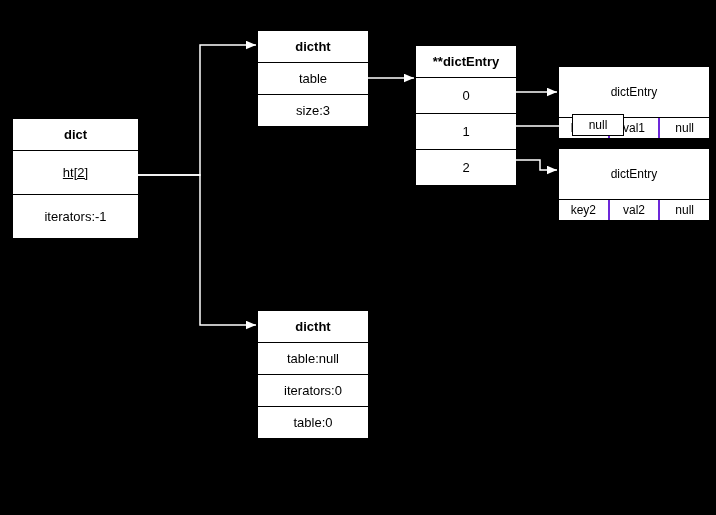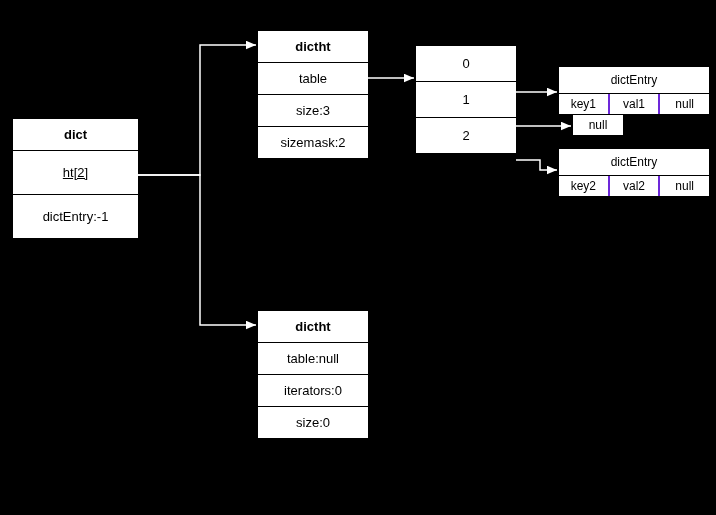--- a/index.html
+++ b/index.html
@@ -31,54 +31,54 @@
     flex: 1;
     border-right: 2px solid #6d28d9;
     text-align: center;
     padding: 3px 2px;
     font-size: 12px;
   }
   .row3 > div:last-child { border-right: none; }
   .small-hdr {
     text-align: center;
     font-size: 12px;
-    padding: 6px;
+    padding: 18px;
     border-bottom: 1px solid #000;
   }
   svg.arrows {
     position: absolute;
     top: 0; left: 0;
     width: 716px; height: 515px;
     pointer-events: none;
   }
 </style>
 </head>
 <body>
 
 <div class="box" style="left:12px; top:118px; width:125px;">
   <div class="cell hdr">dict</div>
   <div class="cell" style="padding:14px 4px;text-decoration:underline;">ht[2]</div>
-  <div class="cell" style="padding:14px 4px;">dictEntry:-1</div>
+  <div class="cell" style="padding:14px 4px;">iterators:-1</div>
 </div>
 
 <div class="box" style="left:257px; top:30px; width:110px;">
   <div class="cell hdr">dictht</div>
   <div class="cell">table</div>
   <div class="cell">size:3</div>
-  <div class="cell">sizemask:2</div>
 </div>
 
 <div class="box" style="left:257px; top:310px; width:110px;">
   <div class="cell hdr">dictht</div>
   <div class="cell">table:null</div>
   <div class="cell">iterators:0</div>
-  <div class="cell">size:0</div>
+  <div class="cell">table:0</div>
 </div>
 
 <div class="box" style="left:415px; top:45px; width:100px;">
+  <div class="cell hdr">**dictEntry</div>
   <div class="cell" style="padding:10px 4px;">0</div>
   <div class="cell" style="padding:10px 4px;">1</div>
   <div class="cell" style="padding:10px 4px;">2</div>
 </div>
 
 <div class="box" style="left:558px; top:66px; width:150px;">
   <div class="small-hdr">dictEntry</div>
   <div class="row3">
     <div>key1</div>
     <div>val1</div>

